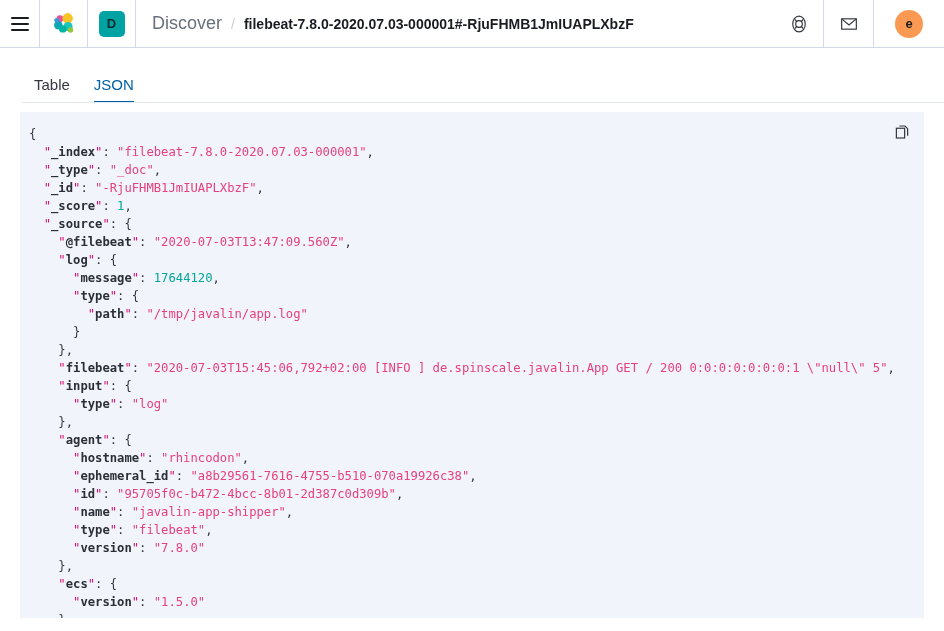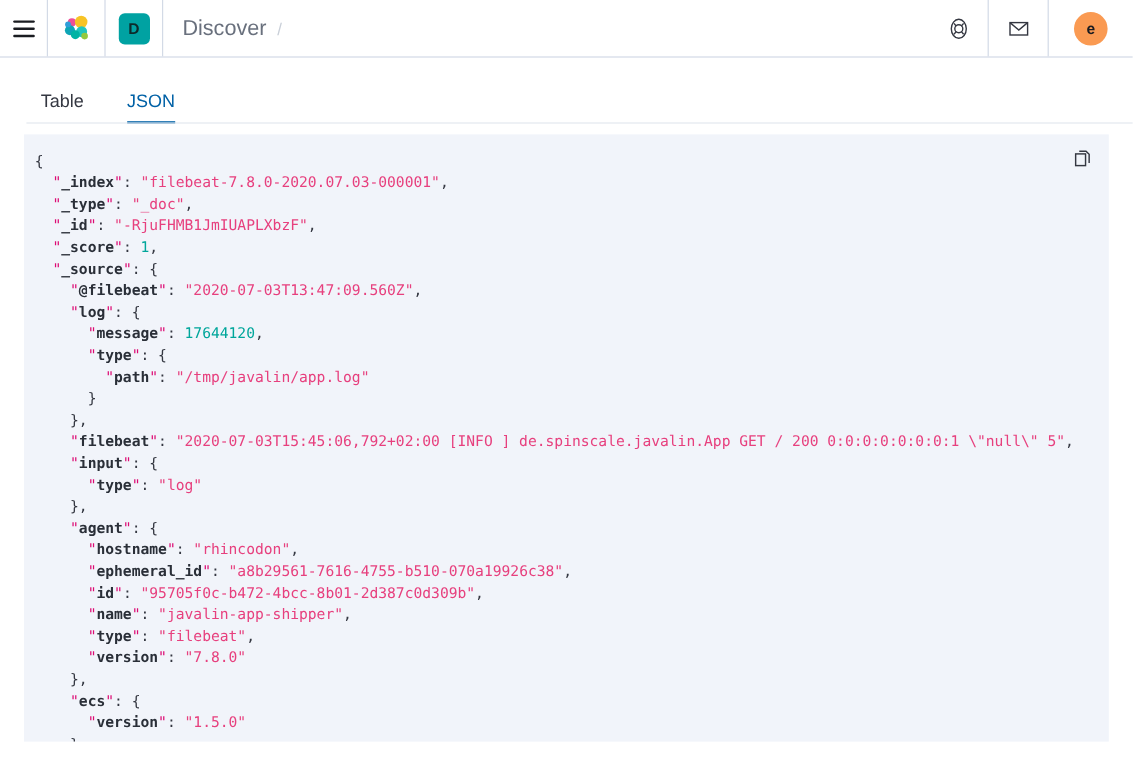--- a/index.html
+++ b/index.html
@@ -92,21 +92,21 @@
     font-size: 13px;
     font-weight: 600;
     display:flex; align-items:center; justify-content:center;
   }
 
   
   .tabbar {
     padding: 22px 0 0 22px;
     display: flex;
     align-items: flex-end;
-    gap: 12px;
+    gap: 0px;
     position: relative;
   }
   .tab {
     font-size: 15px;
     padding: 6px 12px 10px 12px;
     color: #343741;
     cursor: pointer;
     position: relative;
     background: transparent;
     border: none;
@@ -187,20 +187,21 @@
     </svg>
   </div>
 
   <div class="tb-cell tb-divider space-cell">
     <span class="space-badge">D</span>
   </div>
 
   <div class="breadcrumbs">
     <a href="#" class="crumb-link">Discover</a>
     <span class="crumb-sep">/</span>
+    <span class="crumb-current">filebeat-7.8.0-2020.07.03-000001#-RjuFHMB1JmIUAPLXbzF</span>
   </div>
 
   <div class="tb-cell tb-divider icon-cell">
     <svg width="20" height="20" viewBox="0 0 24 24" fill="none" stroke="#343741" stroke-width="1.4">
       <ellipse cx="12" cy="12" rx="7.5" ry="9.5"></ellipse>
       <ellipse cx="12" cy="12" rx="4" ry="4"></ellipse>
       <line x1="7.2" y1="6.6" x2="9.6" y2="9.4"></line>
       <line x1="16.8" y1="6.6" x2="14.4" y2="9.4"></line>
       <line x1="7.2" y1="17.4" x2="9.6" y2="14.6"></line>
       <line x1="16.8" y1="17.4" x2="14.4" y2="14.6"></line>

